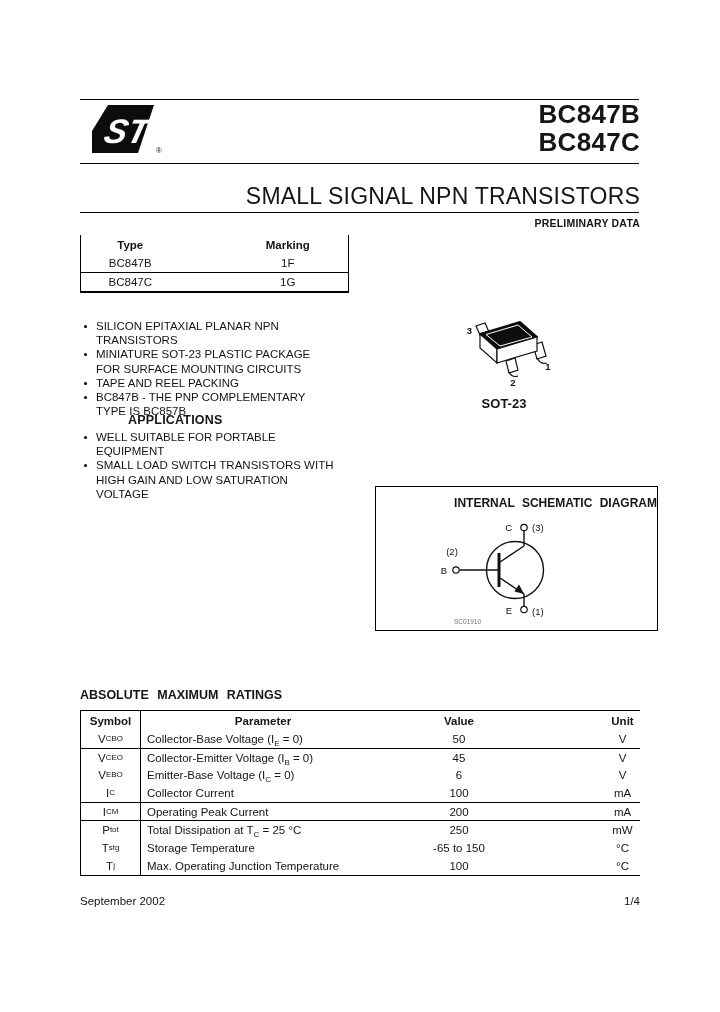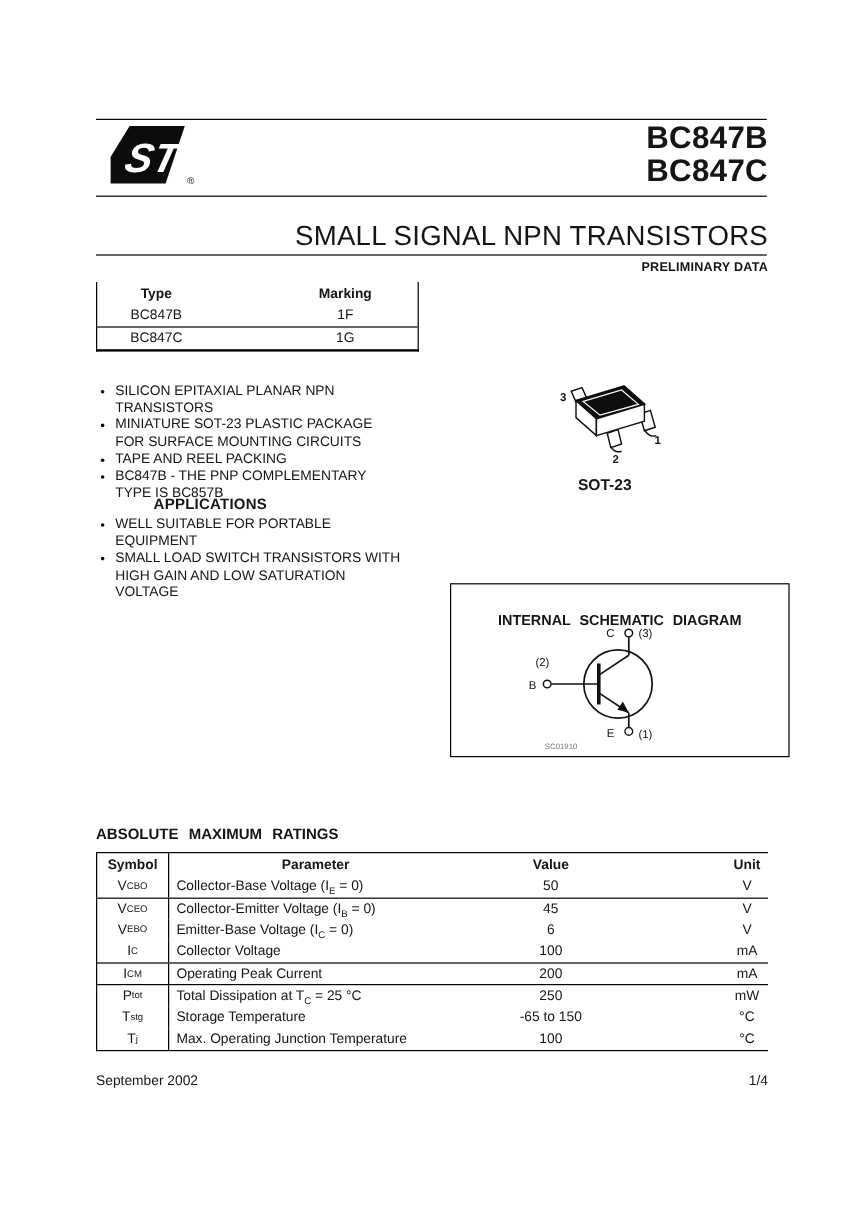--- a/index.html
+++ b/index.html
@@ -28,21 +28,21 @@
   
   .blist{position:absolute;font-size:11.5px;line-height:14.2px;width:252px;}
   .bitem{display:flex;margin:0;}
   .bdot{flex:0 0 3px;width:3px;height:3px;background:#000;border-radius:50%;margin:6px 9px 0 0;}
   .sec-head{position:absolute;font-size:12.5px;font-weight:bold;letter-spacing:.2px;}
   
   .pkg-label{position:absolute;left:448px;top:396px;width:112px;text-align:center;
     font-size:13px;font-weight:bold;}
   
   .schem{position:absolute;left:375px;top:486px;width:281px;height:143px;border:1.2px solid #000;}
-  .schem-title{margin-top:23px;text-align:center;font-size:12px;font-weight:bold;word-spacing:4px;}
+  .schem-title{margin-top:9px;text-align:right;font-size:12px;font-weight:bold;word-spacing:4px;}
   .schem svg{position:absolute;left:0;top:0;}
   
   .amr-title{position:absolute;left:80px;top:688px;font-size:12.5px;font-weight:bold;word-spacing:5px;}
   .amr{position:absolute;left:80px;top:710px;width:559px;
     border-top:1.6px solid #000;border-bottom:1.6px solid #000;border-left:1.2px solid #000;
     font-size:11.5px;}
   .amr-row{display:flex;align-items:center;height:17.7px;}
   .amr-row.hd{height:19px;font-weight:bold;}
   .amr-row.sep{border-bottom:1.4px solid #000;}
   .c-sym{width:59px;text-align:center;border-right:1.2px solid #000;align-self:stretch;
@@ -213,21 +213,21 @@
       <div class="c-param"><span>Emitter-Base Voltage (I</span><sub>C</sub><span> = 0)</span></div>
       <div class="c-value">6</div>
       <div class="c-unit">V</div>
     </div>
 
     <div class="amr-row sep">
       <div class="c-sym">
           <span>I</span>
           <sub>C</sub>
         </div>
-      <div class="c-param"><span>Collector Voltage</span><sub></sub><span></span></div>
+      <div class="c-param"><span>Collector Current</span><sub></sub><span></span></div>
       <div class="c-value">100</div>
       <div class="c-unit">mA</div>
     </div>
 
     <div class="amr-row sep">
       <div class="c-sym">
           <span>I</span>
           <sub>CM</sub>
         </div>
       <div class="c-param"><span>Operating Peak Current</span><sub></sub><span></span></div>

